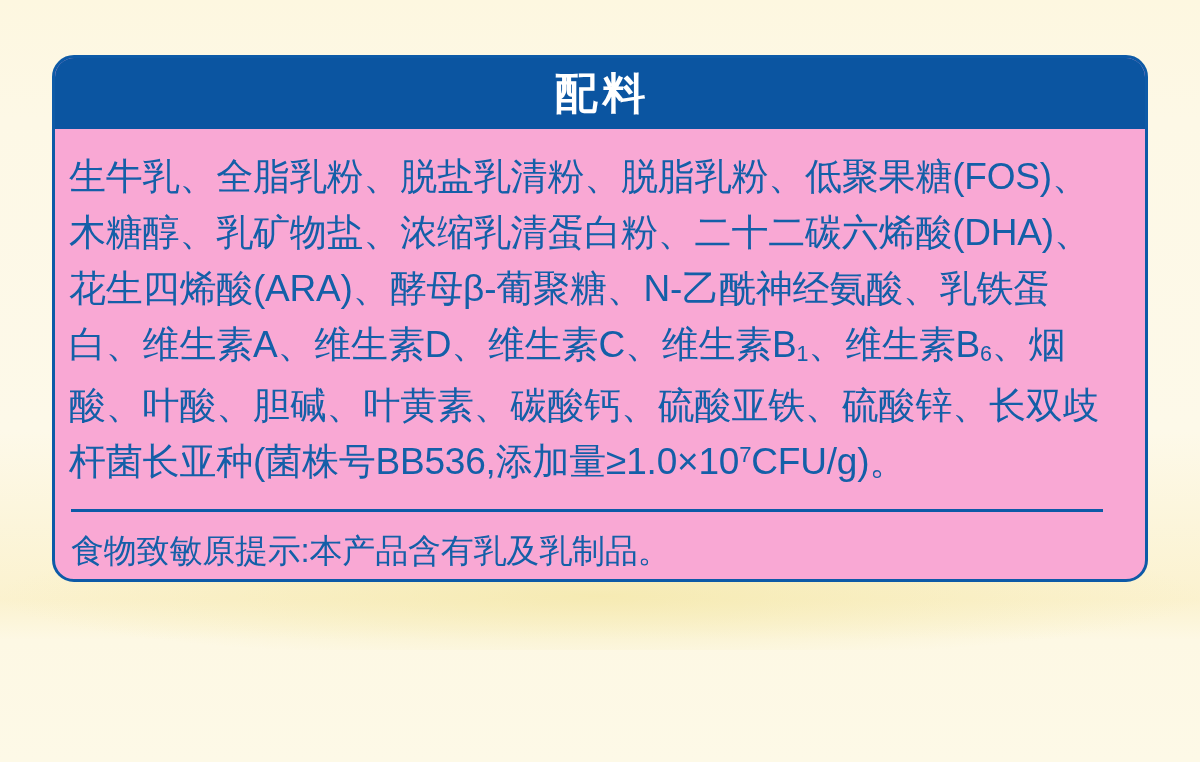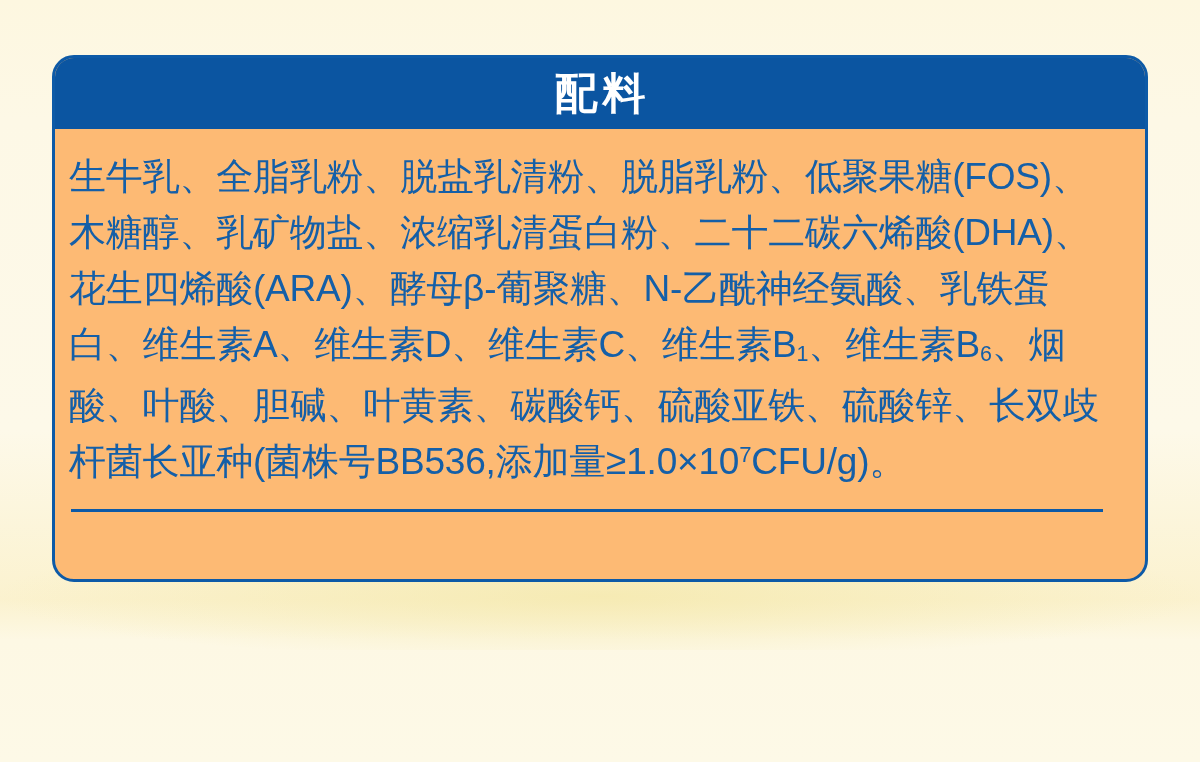--- a/index.html
+++ b/index.html
@@ -39,21 +39,21 @@
 
   
   .card {
     position: absolute;
     left: 52px;
     top: 55px;
     width: 1096px;
     height: 527px;
     border: 3px solid #0d5aa7;
     border-radius: 22px;
-    background: #fdba74;
+    background: #f9a8d4;
     box-sizing: border-box;
     overflow: hidden;
   }
 
   .card-header {
     height: 72px;
     background: #0b55a1;
     display: flex;
     align-items: center;
     justify-content: center;
@@ -119,15 +119,16 @@
   <div class="card-header">
     <div class="card-header-title">配料</div>
   </div>
 
   <div class="card-body">
 
     <div class="ingredients" id="ingredients-text"><span>生牛乳、全脂乳粉、脱盐乳清粉、脱脂乳粉、低聚果糖(FOS)、木糖醇、乳矿物盐、浓缩乳清蛋白粉、二十二碳六烯酸(DHA)、花生四烯酸(ARA)、酵母β-葡聚糖、N-乙酰神经氨酸、乳铁蛋白、维生素A、维生素D、维生素C、维生素B</span><sub>1</sub><span>、维生素B</span><sub>6</sub><span>、烟酸、叶酸、胆碱、叶黄素、碳酸钙、硫酸亚铁、硫酸锌、长双歧杆菌长亚种(菌株号BB536,添加量≥1.0×10</span><sup>7</sup><span>CFU/g)。</span></div>
 
     <div class="divider"></div>
 
+    <div class="allergen">食物致敏原提示:本产品含有乳及乳制品。</div>
 
   </div>
 </div>
 
 </body></html>

